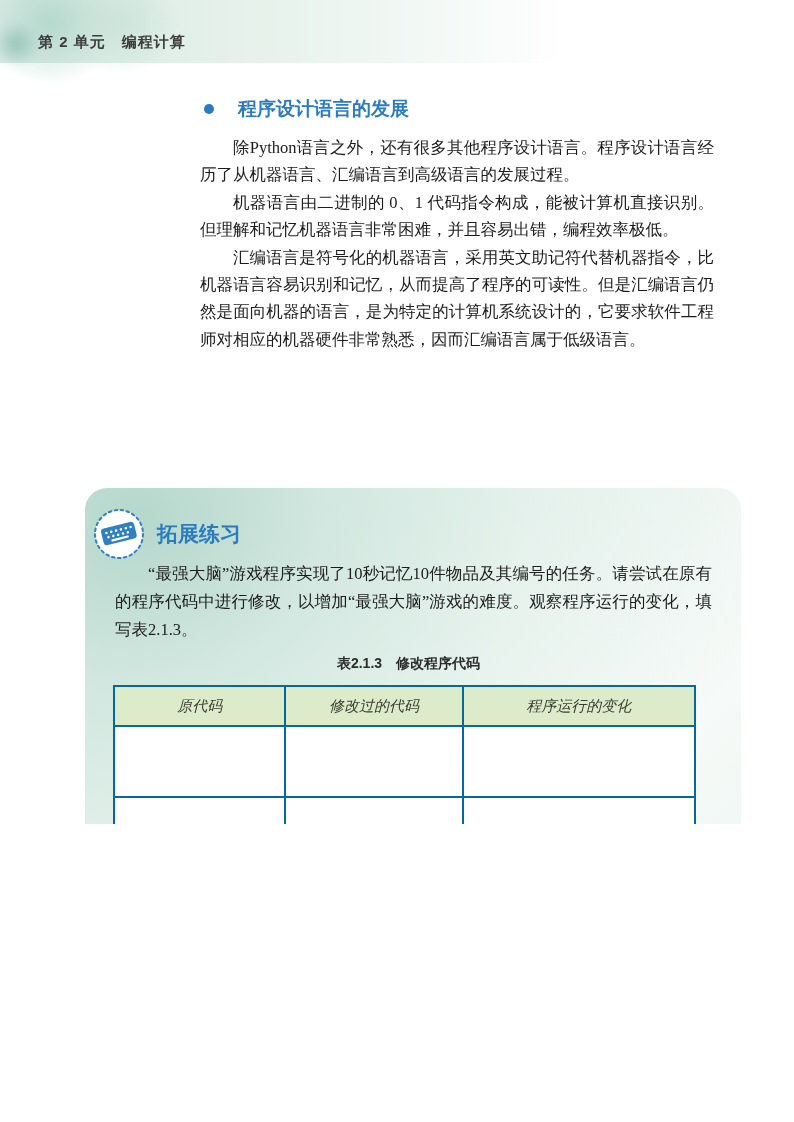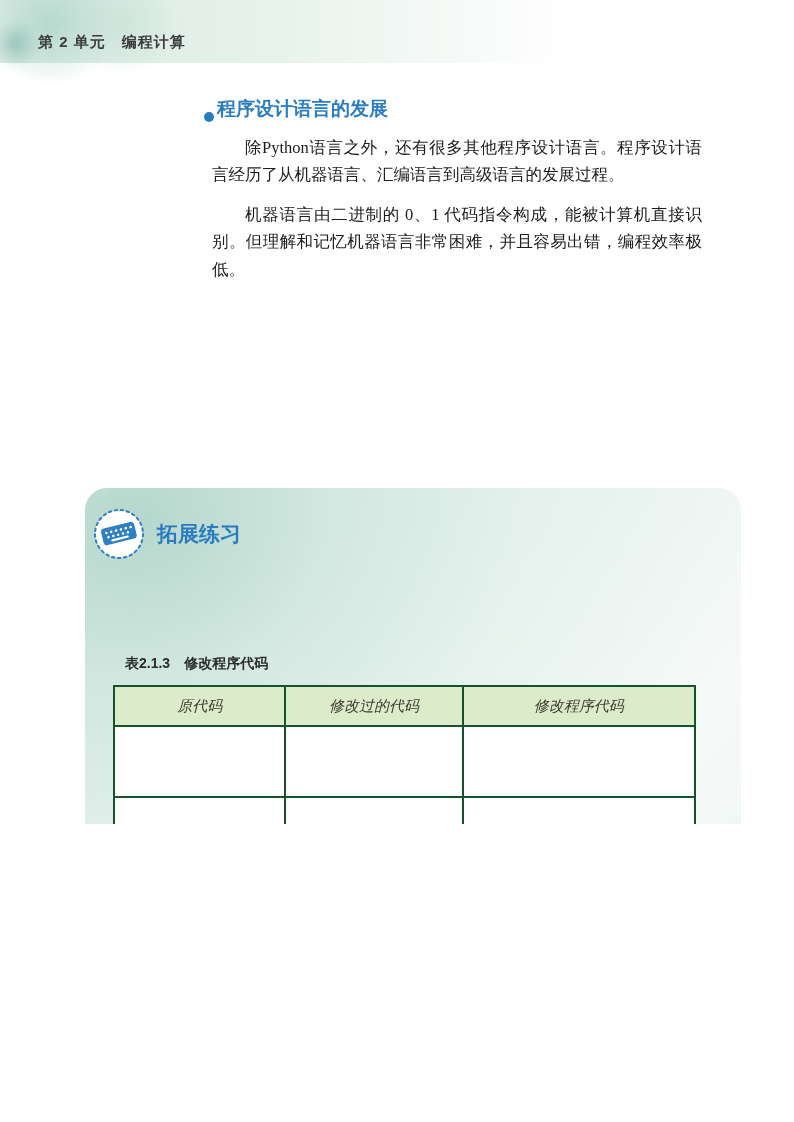--- a/index.html
+++ b/index.html
@@ -23,28 +23,28 @@
     background:radial-gradient(circle,rgba(185,218,205,.5) 0%,rgba(185,218,205,0) 70%);}
   .blob.b3{left:-8px;top:22px;width:48px;height:44px;
     background:radial-gradient(circle,rgba(95,160,148,.45) 0%,rgba(95,160,148,0) 70%);}
   .band-title{
     position:absolute;left:38px;top:33px;
     font-family:"Liberation Sans","DejaVu Sans",sans-serif;
     font-size:15px;font-weight:bold;color:#3d3d3d;letter-spacing:1px;
   }
   
   .content{position:absolute;left:200px;top:96px;width:514px;}
-  .sec-head{display:flex;align-items:flex-end;gap:3px;margin:0 0 12px 4px;}
+  .sec-head{display:flex;align-items:center;gap:24px;margin:0 0 12px 4px;}
   .sec-bullet{width:10px;height:10px;border-radius:50%;background:#2a7cc0;flex:0 0 auto;}
   .sec-title{
     font-family:"Liberation Sans","DejaVu Sans",sans-serif;
     font-size:19px;font-weight:bold;color:#2a7cc0;
   }
   .para{
-    margin:12px;font-size:16.5px;line-height:27.4px;
+    margin:0;font-size:16.5px;line-height:27.4px;
     text-align:justify;text-indent:2em;
   }
   
   .ex-box{
     position:absolute;left:85px;top:488px;width:656px;height:550px;
     border-radius:22px;
     background:
       radial-gradient(ellipse at 8% 6%,rgba(176,212,201,.85) 0%,rgba(200,227,218,.55) 22%,rgba(225,240,234,.35) 45%,rgba(246,250,248,.15) 70%),
       linear-gradient(135deg,#d3e7e0 0%,#e7f2ed 40%,#f6faf8 70%,#e9f3ee 100%);
   }
@@ -53,30 +53,31 @@
   .ex-title{
     margin-left:12px;
     font-family:"Liberation Sans","DejaVu Sans",sans-serif;
     font-size:21px;font-weight:bold;color:#2a7cc0;
   }
   .ex-para{
     position:absolute;left:30px;top:72px;width:597px;
     margin:0;font-size:16.5px;line-height:28px;text-align:justify;text-indent:2em;
   }
   .tbl-caption{
-    position:absolute;left:40px;top:167px;width:583px;
+    position:absolute;left:32px;top:167px;width:583px;
+    text-align:center;
     font-family:"Liberation Sans","DejaVu Sans",sans-serif;
     font-size:14px;font-weight:bold;color:#2c2c2c;
   }
   table.ex-table{
     position:absolute;left:28px;top:197px;width:583px;
     border-collapse:collapse;table-layout:fixed;
     background:#ffffff;
   }
-  .ex-table th,.ex-table td{border:2px solid #14532d;text-align:center;}
+  .ex-table th,.ex-table td{border:2px solid #0369a1;text-align:center;}
   .ex-table th{
     height:36px;background:#dcecca;
     font-family:"Liberation Serif","DejaVu Serif",serif;
     font-style:italic;font-weight:normal;
     font-size:15px;color:#3c3c30;
   }
   .ex-table td{height:67px;background:#ffffff;}
   col.c1{width:29.5%;} col.c2{width:30.5%;} col.c3{width:40%;}
   
   .cloud-wrap{position:absolute;left:26px;top:1022px;width:76px;height:58px;font-style:italic;}
@@ -93,20 +94,21 @@
     <div class="band-title">第 2 单元　编程计算</div>
   </div>
 
   <div class="content">
     <div class="sec-head">
       <span class="sec-bullet"></span>
       <span class="sec-title">程序设计语言的发展</span>
     </div>
     <p class="para">除Python语言之外，还有很多其他程序设计语言。程序设计语言经历了从机器语言、汇编语言到高级语言的发展过程。</p>
     <p class="para">机器语言由二进制的 0、1 代码指令构成，能被计算机直接识别。但理解和记忆机器语言非常困难，并且容易出错，编程效率极低。</p>
+    <p class="para">汇编语言是符号化的机器语言，采用英文助记符代替机器指令，比机器语言容易识别和记忆，从而提高了程序的可读性。但是汇编语言仍然是面向机器的语言，是为特定的计算机系统设计的，它要求软件工程师对相应的机器硬件非常熟悉，因而汇编语言属于低级语言。</p>
   </div>
 
   <div class="ex-box">
     <div class="ex-head">
       <svg class="ex-icon" viewBox="0 0 52 52">
         <circle cx="26" cy="26" r="24" fill="#ffffff" stroke="#2f7fc3" stroke-width="2" stroke-dasharray="2.6 3.4" stroke-linecap="round"></circle>
         <g transform="rotate(-14 26 26)">
           <rect x="9" y="17" width="34" height="17" rx="3.5" fill="#2f7fc3"></rect>
           <g fill="#ffffff">
             <circle cx="14" cy="22" r="1.3"></circle>
@@ -120,34 +122,35 @@
             <circle cx="25" cy="26.5" r="1.3"></circle>
               <circle cx="30" cy="26.5" r="1.3"></circle>
             <circle cx="35" cy="26.5" r="1.3"></circle>
             <rect x="17" y="29.5" width="18" height="2.2" rx="1.1"></rect>
           </g>
         </g>
       </svg>
       <span class="ex-title">拓展练习</span>
     </div>
 
+    <p class="ex-para">“最强大脑”游戏程序实现了10秒记忆10件物品及其编号的任务。请尝试在原有的程序代码中进行修改，以增加“最强大脑”游戏的难度。观察程序运行的变化，填写表2.1.3。</p>
 
     <div class="tbl-caption">表2.1.3　修改程序代码</div>
 
     <table class="ex-table">
       <colgroup>
           <col class="c1">
           <col class="c2">
           <col class="c3">
         </colgroup>
       <thead>
         <tr>
           <th>原代码</th>
           <th>修改过的代码</th>
-          <th>修改程序代码</th>
+          <th>程序运行的变化</th>
         </tr>
       </thead>
       <tbody>
           <tr>
             <td></td>
             <td></td>
             <td></td>
           </tr>
           <tr>
             <td></td>

